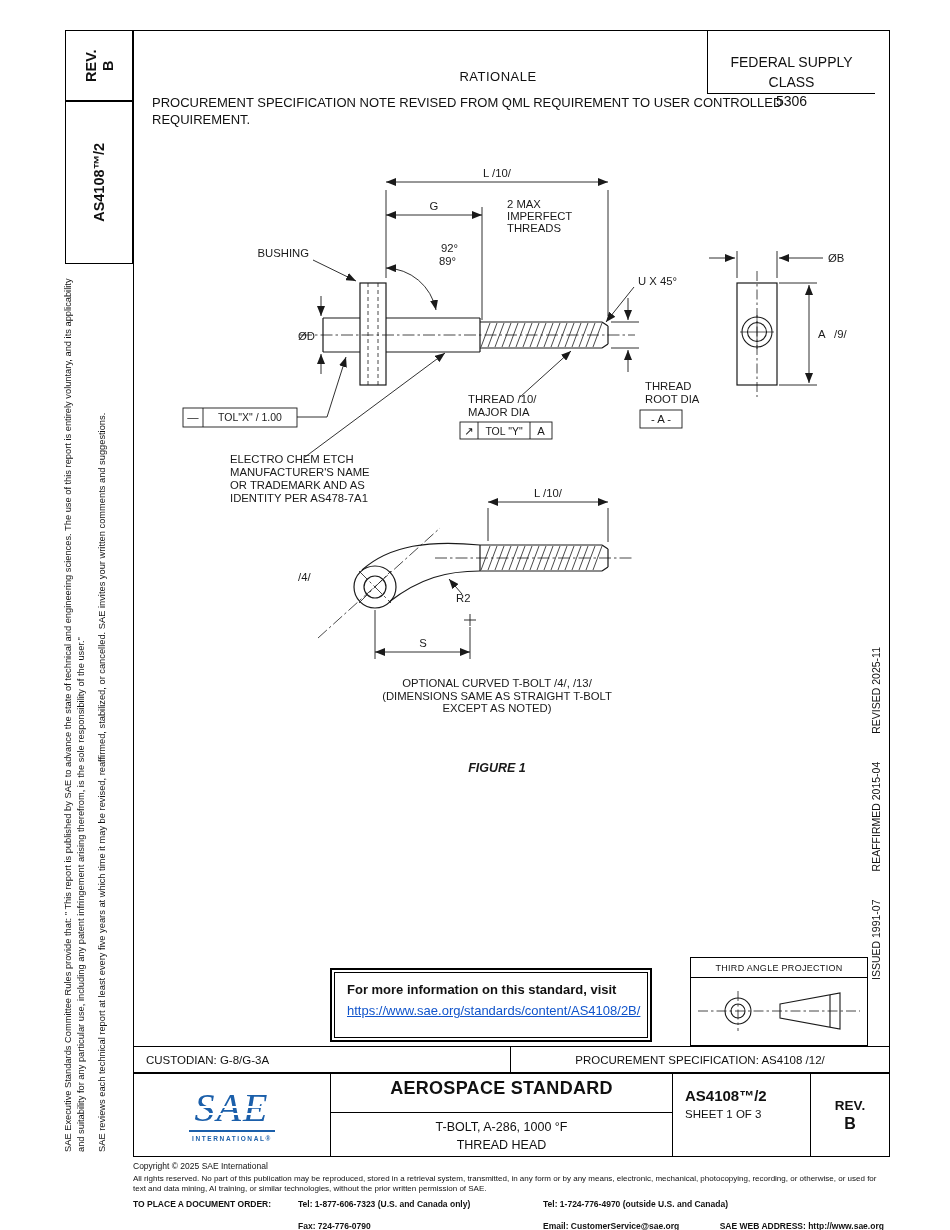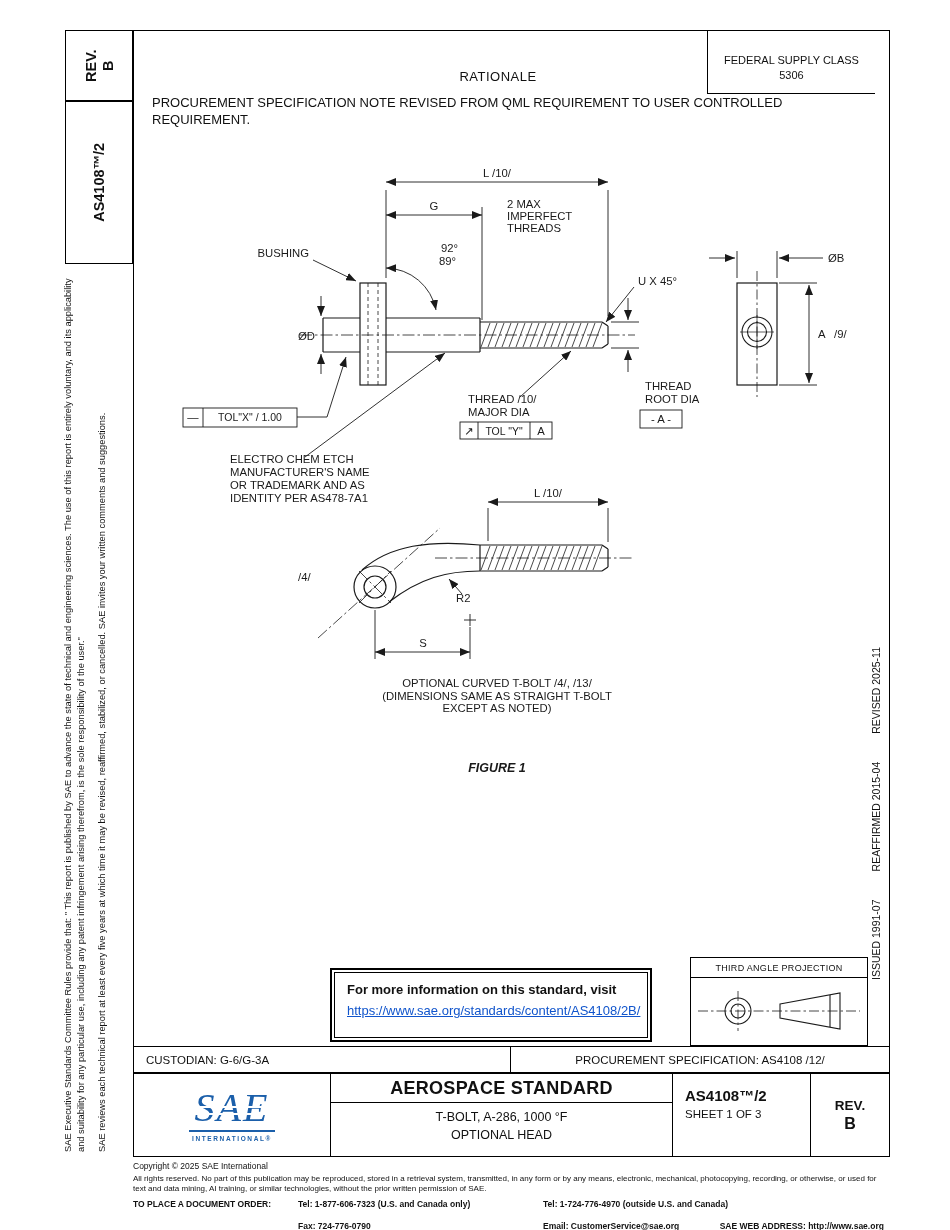--- a/index.html
+++ b/index.html
@@ -9,21 +9,21 @@
   .abs { position:absolute; }
   .bordered { border:1.5px solid #000; }
 
   
   .vwrap { display:flex; align-items:center; justify-content:center; height:100%; }
   .vtext { transform:rotate(-90deg); text-align:center; line-height:1.15; font-weight:bold; font-size:14.5px; white-space:nowrap; }
   #side-disclaimer { left:62px; top:1152px; width:880px; transform:rotate(-90deg); transform-origin:0 0; font-size:9.3px; line-height:1.45; color:#111; }
   #side-disclaimer p { margin-bottom:7px; }
 
   
-  #fed-box { left:707px; top:31px; width:168px; height:63px; border-left:1.4px solid #000; border-bottom:1.4px solid #000; text-align:center; padding-top:22px; font-size:11px; line-height:1.4; }
+  #fed-box { left:707px; top:31px; width:168px; height:63px; border-left:1.4px solid #000; border-bottom:1.4px solid #000; text-align:center; padding-top:22px; font-size:14px; line-height:1.4; }
   #rationale-title { left:133px; top:69px; width:730px; text-align:center; font-size:13px; letter-spacing:0.5px; }
   #rationale-text { left:152px; top:95px; width:660px; font-size:13px; line-height:1.3; }
 
   
   #rev-history { left:870px; top:980px; width:365px; height:16px; transform:rotate(-90deg); transform-origin:0 0; display:flex; gap:28px; font-size:10.5px; white-space:nowrap; }
 
   
   #info-box { left:330px; top:968px; width:322px; height:74px; border:2.5px solid #000; padding:2px; }
   #info-box .inner { border:1px solid #000; width:100%; height:100%; padding:9px 12px; }
   #info-box .line1 { font-weight:bold; font-size:13px; margin-bottom:4px; }
@@ -36,21 +36,21 @@
 
   
   #cust-row { left:133px; top:1046px; width:757px; height:27px; border:1.5px solid #000; display:flex; }
   #cust-row .c1 { width:377px; border-right:1.5px solid #000; display:flex; align-items:center; padding-left:12px; font-size:11.5px; }
   #cust-row .c2 { flex:1; display:flex; align-items:center; justify-content:center; font-size:11.5px; }
 
   
   #title-block { left:133px; top:1073px; width:757px; height:84px; border:1.5px solid #000; display:flex; }
   #title-block .logo-cell { width:197px; border-right:1.5px solid #000; display:flex; flex-direction:column; align-items:center; justify-content:center; }
   #title-block .mid-cell { width:342px; border-right:1.5px solid #000; }
-  #title-block .mid-cell .hdr { height:29px; border-bottom:1px solid #000; text-align:center; font-size:18px; font-weight:bold; line-height:29px; letter-spacing:0.3px; }
+  #title-block .mid-cell .hdr { height:39px; border-bottom:1px solid #000; text-align:center; font-size:18px; font-weight:bold; line-height:29px; letter-spacing:0.3px; }
   #title-block .mid-cell .bdy { text-align:center; font-size:12.5px; line-height:1.4; padding-top:6px; }
   #title-block .num-cell { width:138px; border-right:1.5px solid #000; padding:13px 0 0 12px; }
   #title-block .num-cell .num { font-weight:bold; font-size:15px; }
   #title-block .num-cell .sheet { font-size:11.5px; margin-top:4px; }
   #title-block .rev-cell { flex:1; display:flex; flex-direction:column; align-items:center; justify-content:center; font-weight:bold; }
   #title-block .rev-cell .rl { font-size:13.5px; }
   #title-block .rev-cell .rv { font-size:16px; margin-top:2px; }
 
   .logo-sae { position:relative; font-family:"Liberation Serif", serif; font-weight:normal; font-style:italic; font-size:40px; color:var(--logo-blue,#1b5faa); letter-spacing:2px; line-height:1; }
   .logo-sae::after { content:""; position:absolute; left:-6px; right:-6px; top:46%; height:2px; background:#fff; }
@@ -240,35 +240,35 @@
         <circle cx="44" cy="32" r="13" stroke-width="1.1"></circle>
         <circle cx="44" cy="32" r="7" stroke-width="1.1"></circle>
         <line x1="44" y1="12" x2="44" y2="52" stroke-width="0.8" stroke-dasharray="10 3 2.5 3"></line>
         <path d="M86,25 L146,14 L146,50 L86,39 Z" stroke-width="1.1"></path>
         <line x1="136" y1="16" x2="136" y2="48" stroke-width="1.1"></line>
       </svg>
     </div>
   </div>
 
   <div class="abs" id="cust-row">
-    <div class="c1">CUSTODIAN: G-6/G-3A</div>
+    <div class="c1">CUSTODIAN: G-8/G-3A</div>
     <div class="c2">PROCUREMENT SPECIFICATION: AS4108 /12/</div>
   </div>
 
   <div class="abs" id="title-block">
     <div class="logo-cell">
       <div class="logo-sae">SAE</div>
       <div class="logo-bar"></div>
       <div class="logo-sub">INTERNATIONAL®</div>
     </div>
     <div class="mid-cell">
       <div class="hdr">AEROSPACE STANDARD</div>
       <div class="bdy">
         <div>T-BOLT, A-286, 1000 °F</div>
-        <div>OPTIONAL HEAD</div>
+        <div>THREAD HEAD</div>
       </div>
     </div>
     <div class="num-cell">
       <div class="num">AS4108™/2</div>
       <div class="sheet">SHEET 1 OF 3</div>
     </div>
     <div class="rev-cell">
       <div class="rl">REV.</div>
       <div class="rv">B</div>
     </div>

